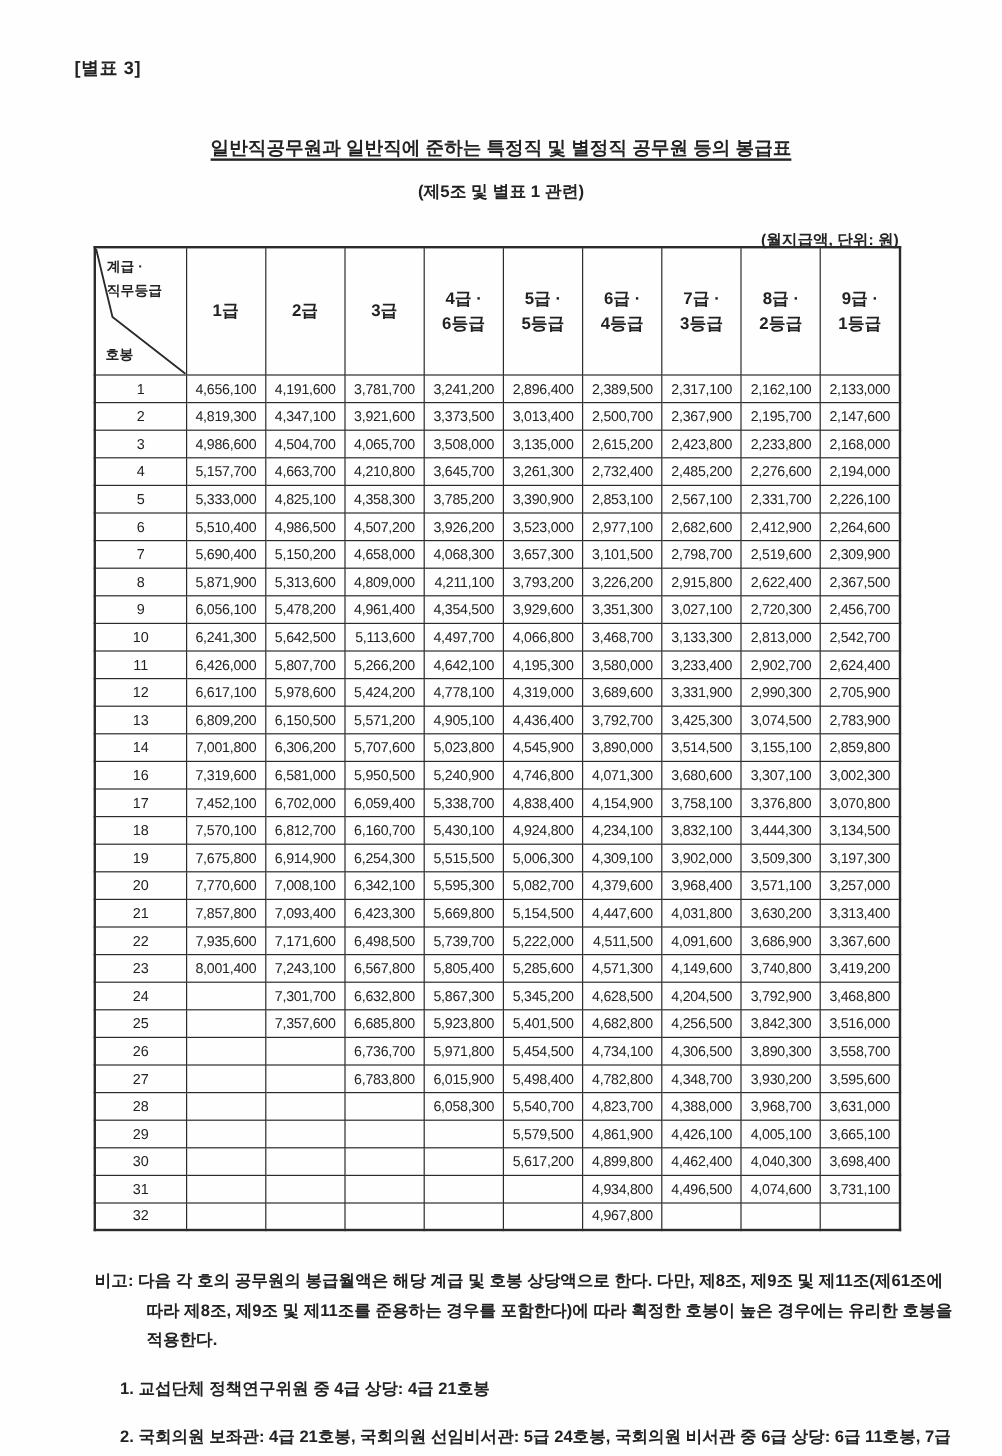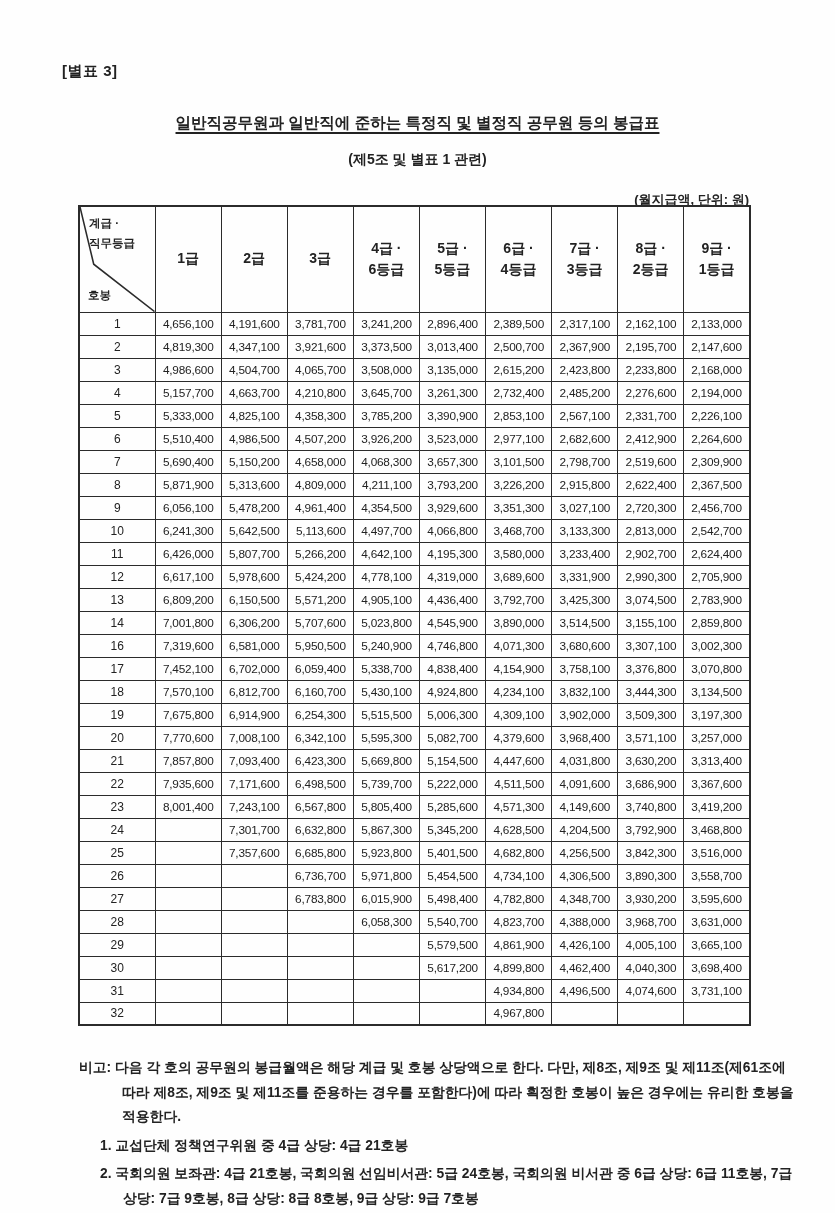--- a/index.html
+++ b/index.html
@@ -10,21 +10,21 @@
   }
   .page {
     position: relative;
     width: 835px;
     height: 1213px;
     background: #fefefe;
     overflow: hidden;
   }
   .annex-label {
     position: absolute;
-    top: 62px;
+    top: 48px;
     left: 62px;
     font-size: 15px;
     font-weight: 700;
     letter-spacing: 0.5px;
   }
   .doc-title {
     position: absolute;
     top: 113px;
     left: 0;
     width: 100%;
@@ -126,21 +126,21 @@
     font-weight: 600;
     line-height: 24.6px;
   }
   .remark {
     padding-left: 43px;
     text-indent: -43px;
   }
   .note-item {
     padding-left: 44px;
     text-indent: -23px;
-    margin-top: 4px;
+    margin-top: 16px;
   }
 </style>
 </head>
 <body>
 
 <div class="page">
 
   <div class="annex-label">[별표 3]</div>
 
   <div class="doc-title">

